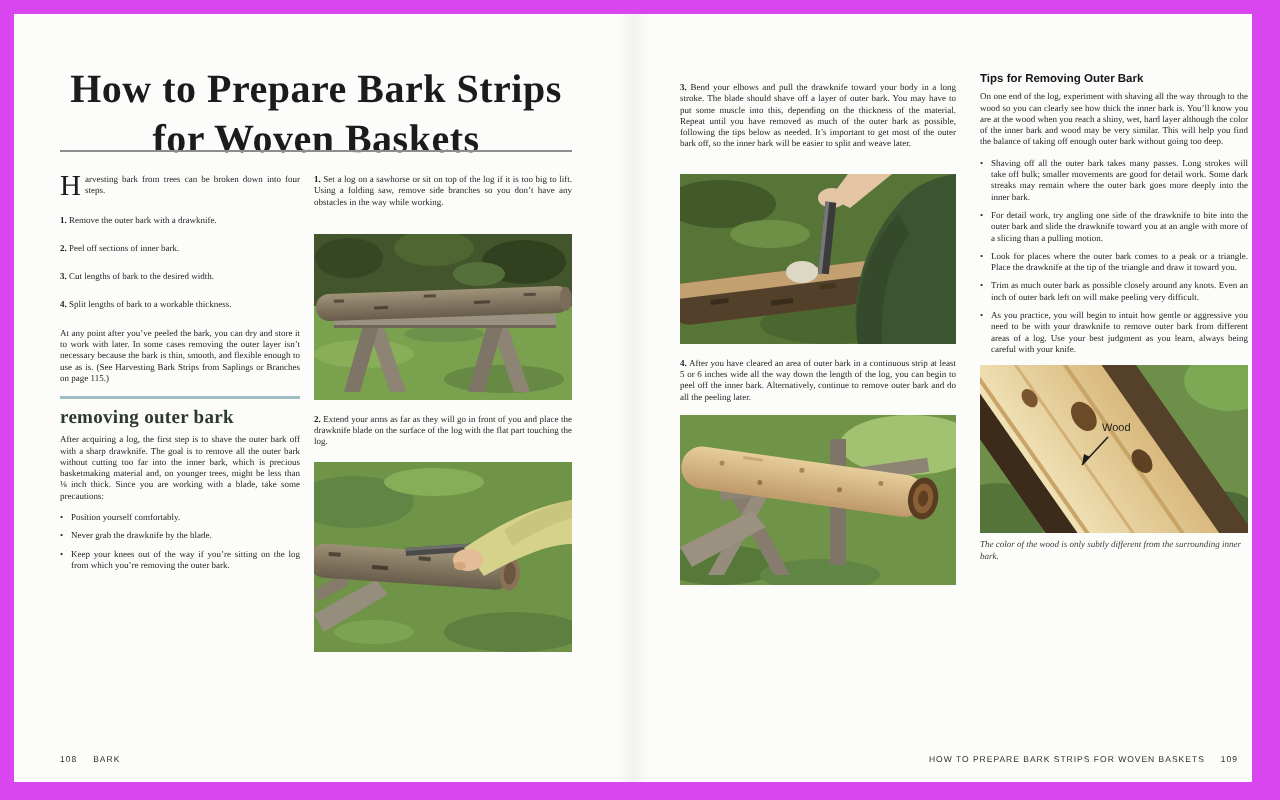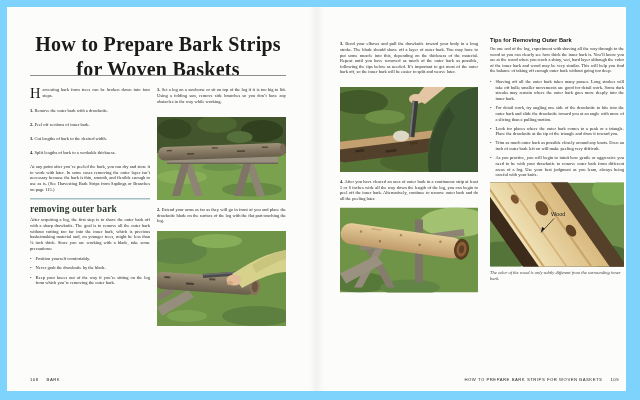--- a/index.html
+++ b/index.html
@@ -1,17 +1,17 @@
 <!DOCTYPE html>
 <html><head>
 <meta charset="utf-8">
 <style>
   html,body{margin:0;padding:0;}
   body{width:640px;height:400px;overflow:hidden;background:#a9a9a9;font-family:"Liberation Serif",serif;}
-  .stage{position:relative;width:640px;height:400px;overflow:hidden;background:#7dd3fc;text-decoration:underline;}
+  .stage{position:relative;width:640px;height:400px;overflow:hidden;background:#d946ef;text-decoration:underline;}
   .scale{position:absolute;left:0;top:0;width:1280px;height:800px;transform:scale(0.5);transform-origin:0 0;}
   .spread{position:absolute;left:14px;top:14px;width:1238px;height:768px;background:#fcfcfa;}
   .gutter{position:absolute;left:604px;top:0;width:30px;height:768px;
     background:linear-gradient(90deg,rgba(0,0,0,0) 0%,rgba(0,0,0,0.045) 50%,rgba(0,0,0,0) 100%);}
   
   .title-block{position:absolute;left:46px;top:50px;width:512px;text-align:center;color:#1b1b1b;}
   .title-line{font-size:40px;line-height:50px;font-weight:600;letter-spacing:0.5px;}
   .title-rule{position:absolute;left:46px;top:136px;width:512px;height:2px;background:#8d8d8d;}
   
   .col{position:absolute;font-size:9px;line-height:11.3px;color:#262626;}

